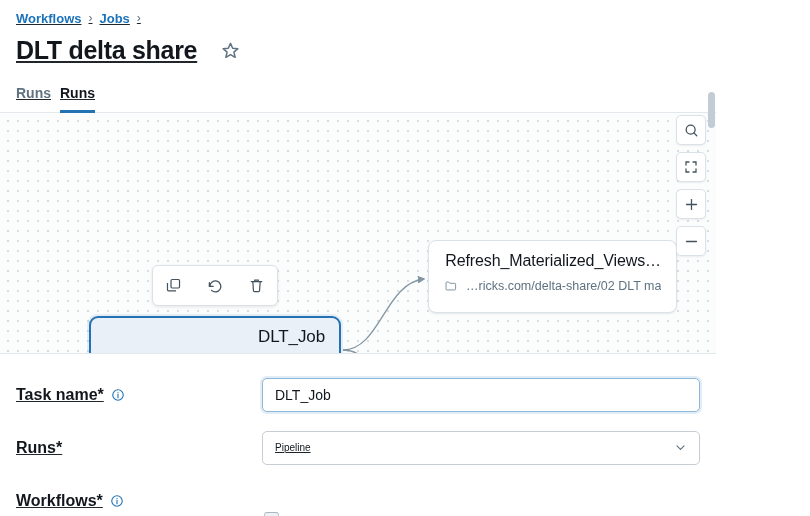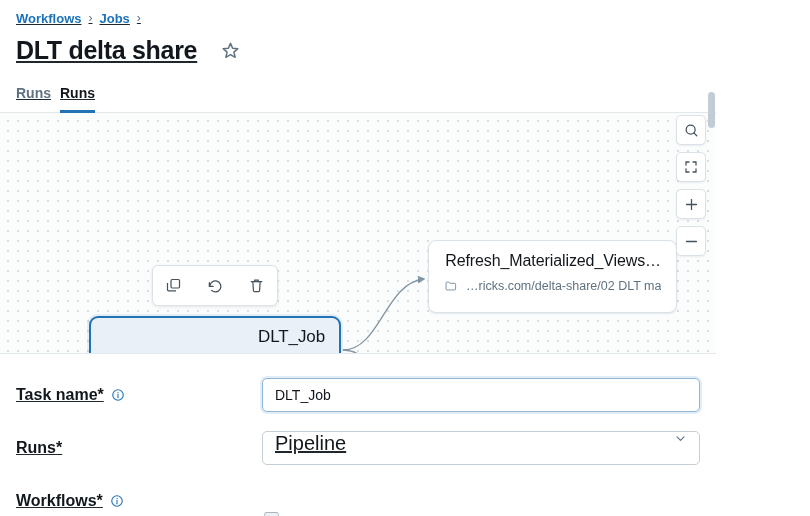--- a/index.html
+++ b/index.html
@@ -134,22 +134,22 @@
   .finput {
     width: 100%; height: 34px;
     border: 1px solid #c5ced4; border-radius: 5px;
     background: #fff; font-family: inherit; font-size: 14px; color: #11171c;
     padding: 0 12px; outline: none;
   }
   .finput.focused { border-color: #8fb8d8; box-shadow: 0 0 0 2px rgba(34,114,180,.13); }
   .fselect {
     width: 100%; height: 34px;
     border: 1px solid #c5ced4; border-radius: 5px;
-    background: #fff; font-size: 20px; color: #11171c;
-    display: flex; 
+    background: #fff; font-size: 10px; color: #11171c;
+    display: flex; align-items: center;
     padding: 0 12px; cursor: pointer;
   }
   .fselect .val { flex: 1; white-space: nowrap; overflow: hidden; }
   .chev { width: 13px; height: 13px; color: #5f7281; flex: none; }
   .ext-link { width: 15px; height: 15px; color: #1b72ba; margin-right: 14px; flex: none; cursor: pointer; }
 
   .bottom-check {
     position: absolute; left: 264px; top: 512px;
     width: 15px; height: 15px;
     border: 1px solid #b9c4cc; border-top-color: #aab6bf;

